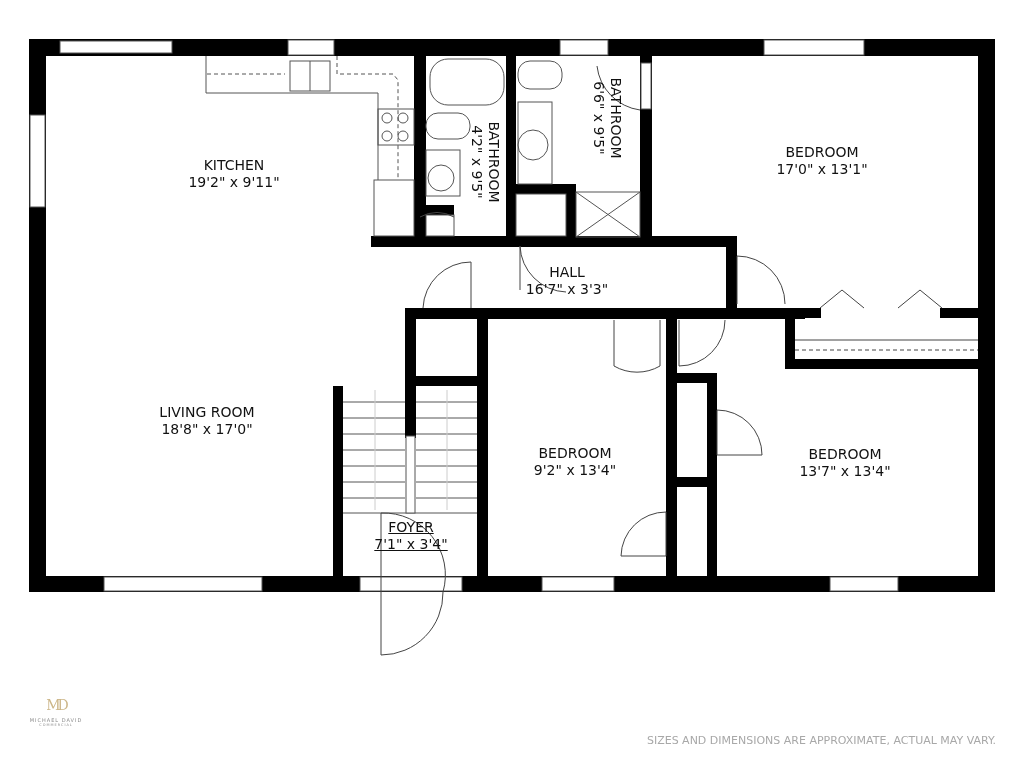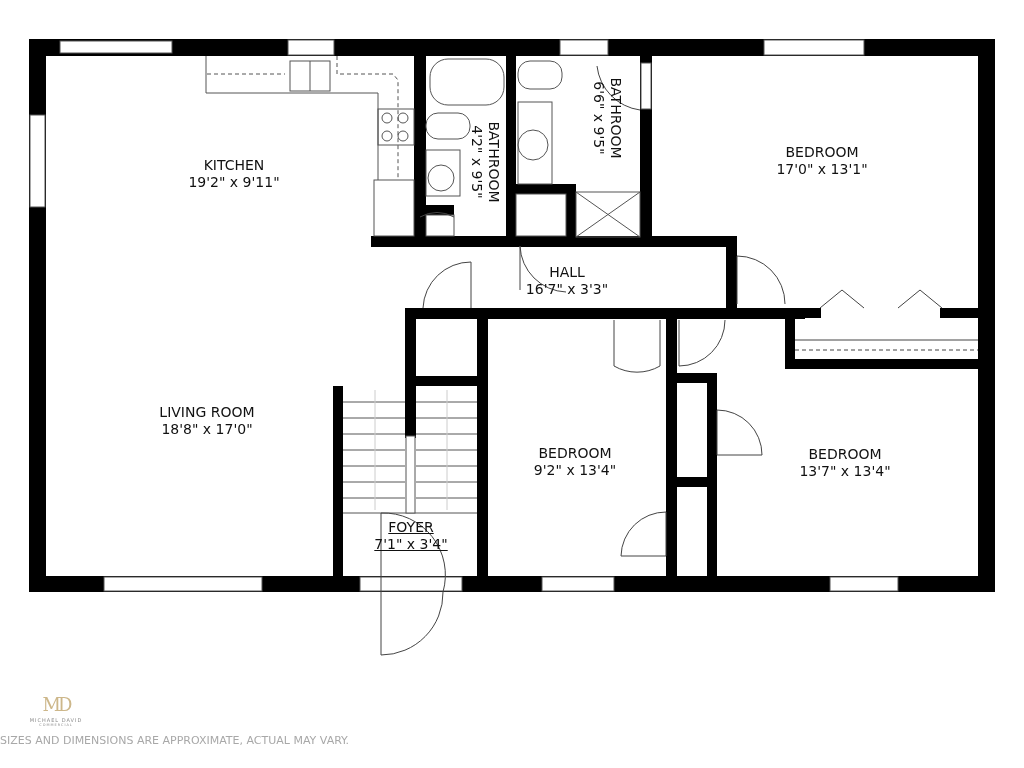--- a/index.html
+++ b/index.html
@@ -1,24 +1,24 @@
 <!DOCTYPE html>
 <html><head>
 <meta charset="utf-8">
 <style>
   html, body { margin: 0; padding: 0; background: #ffffff; }
   body { width: 1024px; height: 768px; position: relative; overflow: hidden; font-family: "DejaVu Sans", sans-serif; }
   #plan { position: absolute; left: 0; top: 0; }
   .room-label { position: absolute; text-align: center; color: #111; font-size: 14px; line-height: 17px; white-space: nowrap; transform: translateX(-50%); }
   .room-label.vert { transform: translate(-50%, -50%) rotate(90deg); transform-origin: center; }
   .logo { position: absolute; left: 28px; top: 693px; width: 56px; text-align: center; }
-  .logo-mark { font-family: "DejaVu Serif", serif; font-size: 18px; color: #cdb78a; letter-spacing: -3px; line-height: 24px; }
+  .logo-mark { font-family: "DejaVu Serif", serif; font-size: 14px; color: #cdb78a; letter-spacing: -3px; line-height: 24px; }
   .logo-name { font-size: 5px; color: #8a8a8a; letter-spacing: 1px; line-height: 6px; }
   .logo-sub { font-size: 3.5px; color: #8a8a8a; letter-spacing: 1px; line-height: 5px; }
-  .disclaimer { position: absolute; left: 0; width: 996px; top: 734px; text-align: left; font-size: 11px; color: #a8a8a8; }
+  .disclaimer { position: absolute; left: 0; width: 996px; top: 734px; text-align: right; font-size: 11px; color: #a8a8a8; }
 </style>
 </head>
 <body>
 
 <svg id="plan" width="1024" height="768" viewBox="0 0 1024 768" xmlns="http://www.w3.org/2000/svg">
   <g fill="#000">
 
     <rect x="29" y="39" width="966" height="17"></rect>
     <rect x="29" y="39" width="17" height="553"></rect>
     <rect x="978" y="39" width="17" height="553"></rect>

